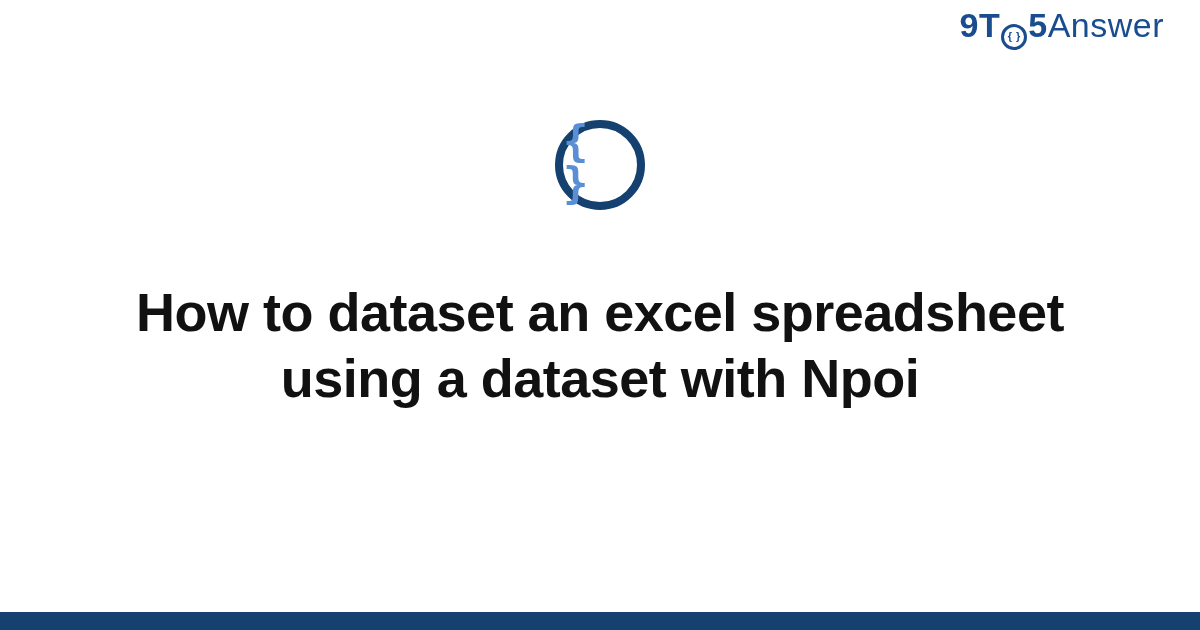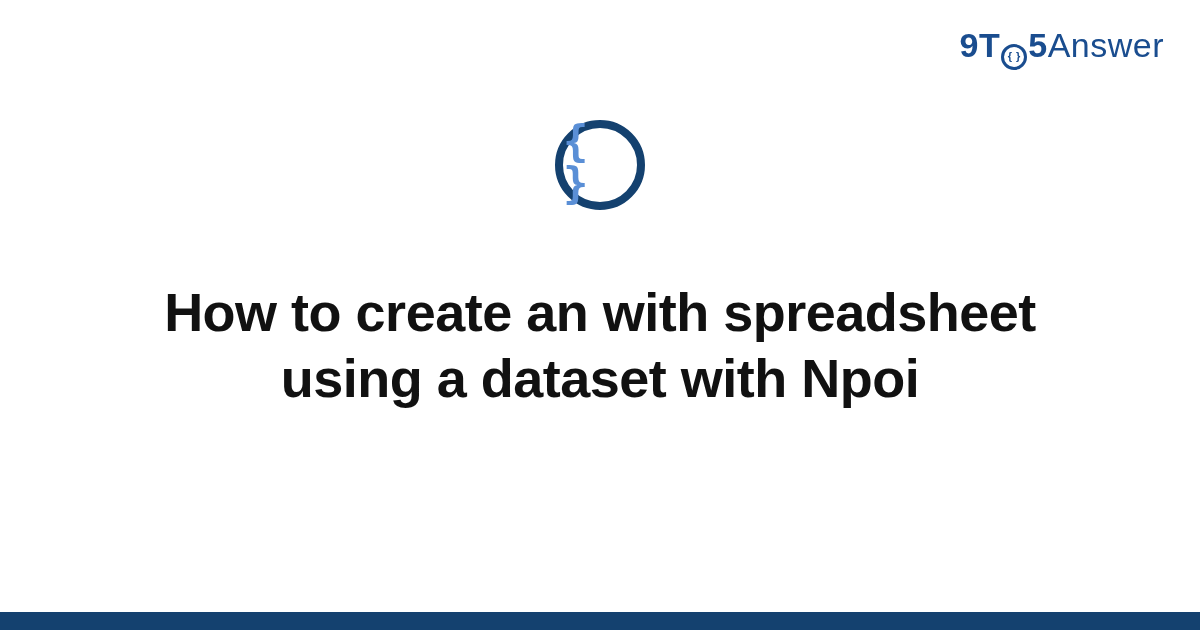--- a/index.html
+++ b/index.html
@@ -4,21 +4,21 @@
   <style>
     * { margin: 0; padding: 0; box-sizing: border-box; }
     html, body { width: 1200px; height: 630px; overflow: hidden; }
     body {
       background: #ffffff;
       font-family: -apple-system, BlinkMacSystemFont, "Segoe UI", Helvetica, Arial, sans-serif;
       position: relative;
     }
     .brand {
       position: absolute;
-      top: 26px;
+      top: 6px;
       right: 36px;
       font-size: 34px;
       font-weight: 400;
       letter-spacing: 0.5px;
       color: #1a4d8f;
     }
     .brand .nine { font-weight: 600; }
     .brand .to-t { font-weight: 600; }
     .brand .to-o {
       display: inline-flex;
@@ -87,16 +87,16 @@
 <body>
 
 <div class="brand">
   <span class="nine">9</span><span class="to-t">T</span><span class="to-o">{ }</span><span class="five">5</span><span class="answer">Answer</span>
 </div>
 
 <div class="center">
   <div class="badge">
     <span class="badge-inner">{ }</span>
   </div>
-  <h1 class="title">How to create an with spreadsheet using a dataset with Npoi</h1>
+  <h1 class="title">How to dataset an excel spreadsheet using a dataset with Npoi</h1>
 </div>
 
 <div class="footer-bar"></div>
 
 </body></html>

